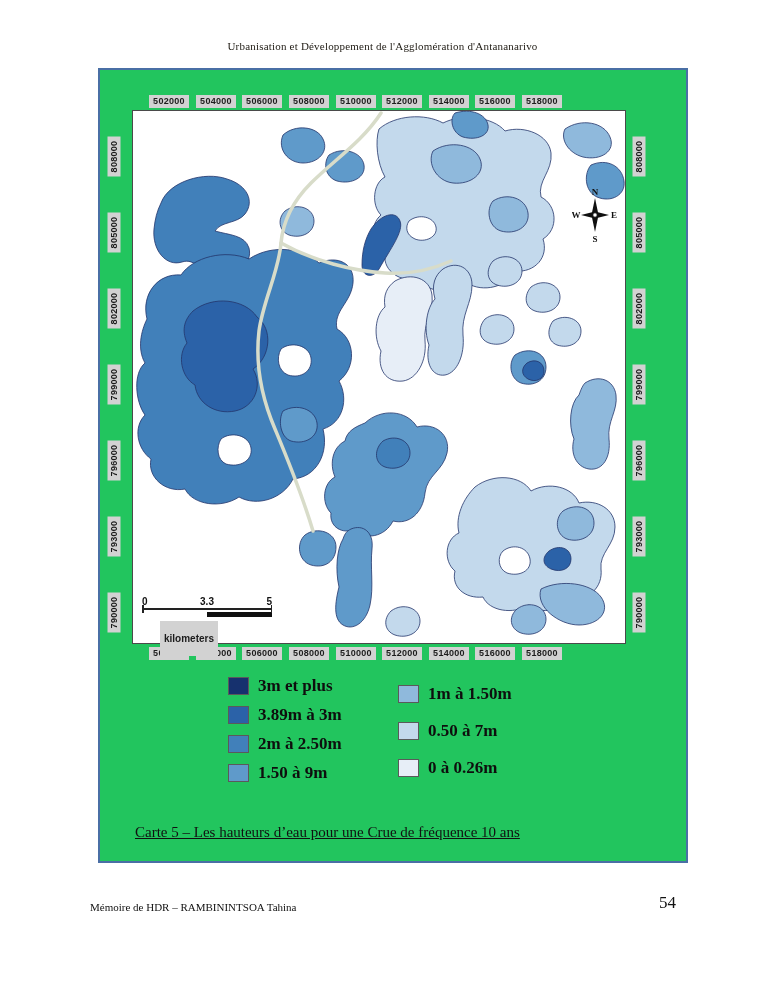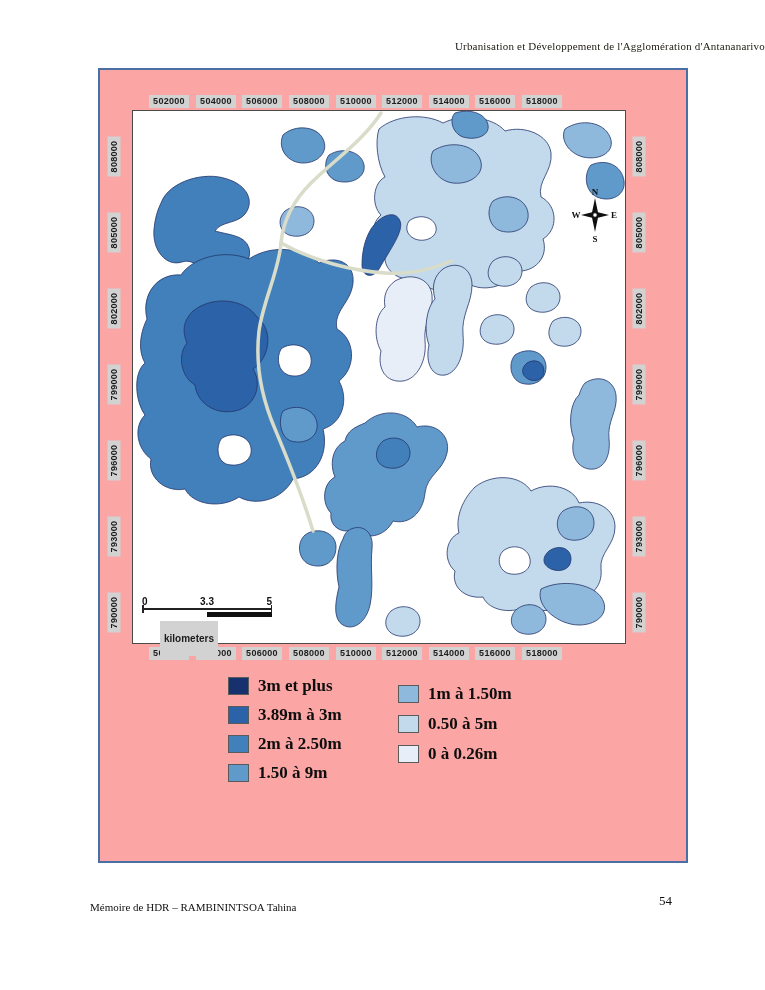--- a/index.html
+++ b/index.html
@@ -2,26 +2,26 @@
 <html><head>
 <meta charset="utf-8">
 <style>
   * { margin:0; padding:0; box-sizing:border-box; }
   html,body { background:#ffffff; }
   .page {
     position:relative; width:765px; height:990px; background:#ffffff;
     font-family:"Liberation Serif", serif; color:#111; overflow:hidden;
   }
   .header {
-    position:absolute; top:40px; left:0; width:100%; text-align:right;
+    position:absolute; top:40px; left:0; width:100%; text-align:center;
     font-size:11px; color:#25211a; letter-spacing:0.2px;
   }
   .figure-box {
     position:absolute; left:98px; top:68px; width:590px; height:795px;
-    border:2px solid #4a6fa5; background:#fca5a5;
+    border:2px solid #4a6fa5; background:#22c55e;
   }
   .map-frame {
     position:absolute; left:32px; top:40px; width:494px; height:534px;
     border:1px solid #4a4a4a; background:#ffffff;
   }
   .map-svg { display:block; }
   .tick {
     position:absolute; width:40px; height:13px; line-height:13px; text-align:center;
     font-family:"Liberation Sans", sans-serif; font-size:9px; font-weight:bold;
     color:#1c1c1c; background:#d2d2d2; letter-spacing:0.3px;
@@ -33,27 +33,27 @@
   .sb-nums { display:flex; justify-content:space-between; font-size:10px; font-weight:bold; color:#111; margin-bottom:1px; }
   .sb-line { height:2px; background:#222; position:relative; }
   .sb-line::before, .sb-line::after {
     content:""; position:absolute; top:-3px; width:1.5px; height:8px; background:#222;
   }
   .sb-line::before { left:0; } .sb-line::after { right:0; }
   .sb-bar { height:5px; background:#101010; width:50%; margin-left:50%; margin-top:2px; }
   .sb-unit { display:inline-block; margin-top:4px; margin-left:18px; background:#d2d2d2; font-size:10px; font-weight:bold; padding:12px 4px; color:#1c1c1c; }
   .legend-col { position:absolute; display:flex; flex-direction:column; }
   .legend-col.left  { left:128px; top:606px; gap:9px; }
-  .legend-col.right { left:298px; top:614px; gap:10px; }
+  .legend-col.right { left:298px; top:614px; gap:17px; }
   .legend-row { display:flex; align-items:center; }
   .swatch { width:21px; height:18px; border:1px solid #5a5a5a; flex:0 0 auto; }
   .legend-label { margin-left:9px; font-weight:bold; font-size:17px; color:#0e0e0e; white-space:nowrap; }
   .caption { position:absolute; left:135px; top:824px; font-size:15px; color:#111; text-decoration:underline; }
   .footer-text { position:absolute; left:90px; top:901px; font-size:11px; color:#111; }
-  .page-number { position:absolute; left:659px; top:893px; font-size:13px; color:#111; }
+  .page-number { position:absolute; left:659px; top:893px; font-size:17px; color:#111; }
 </style>
 </head>
 <body>
 
 <div class="page">
 
   <div class="header">Urbanisation et Développement de l'Agglomération d'Antananarivo</div>
 
   <div class="figure-box">
 
@@ -180,27 +180,28 @@
         <span class="legend-label">1.50 à 9m</span>
       </div>
     </div>
     <div class="legend-col right">
       <div class="legend-row">
         <span class="swatch" style="background-color: rgb(143, 185, 220);"></span>
         <span class="legend-label">1m à 1.50m</span>
       </div>
       <div class="legend-row">
         <span class="swatch" style="background-color: rgb(195, 217, 236);"></span>
-        <span class="legend-label">0.50 à 5m</span>
+        <span class="legend-label">0.50 à 7m</span>
       </div>
       <div class="legend-row">
         <span class="swatch" style="background-color: rgb(231, 238, 247);"></span>
         <span class="legend-label">0 à 0.26m</span>
       </div>
     </div>
 
   </div>
 
+  <div class="caption">Carte 5 – Les hauteurs d’eau pour une Crue de fréquence 10 ans</div>
 
   <div class="footer-text">Mémoire de HDR – RAMBININTSOA Tahina</div>
   <div class="page-number">54</div>
 
 </div>
 
 </body></html>

